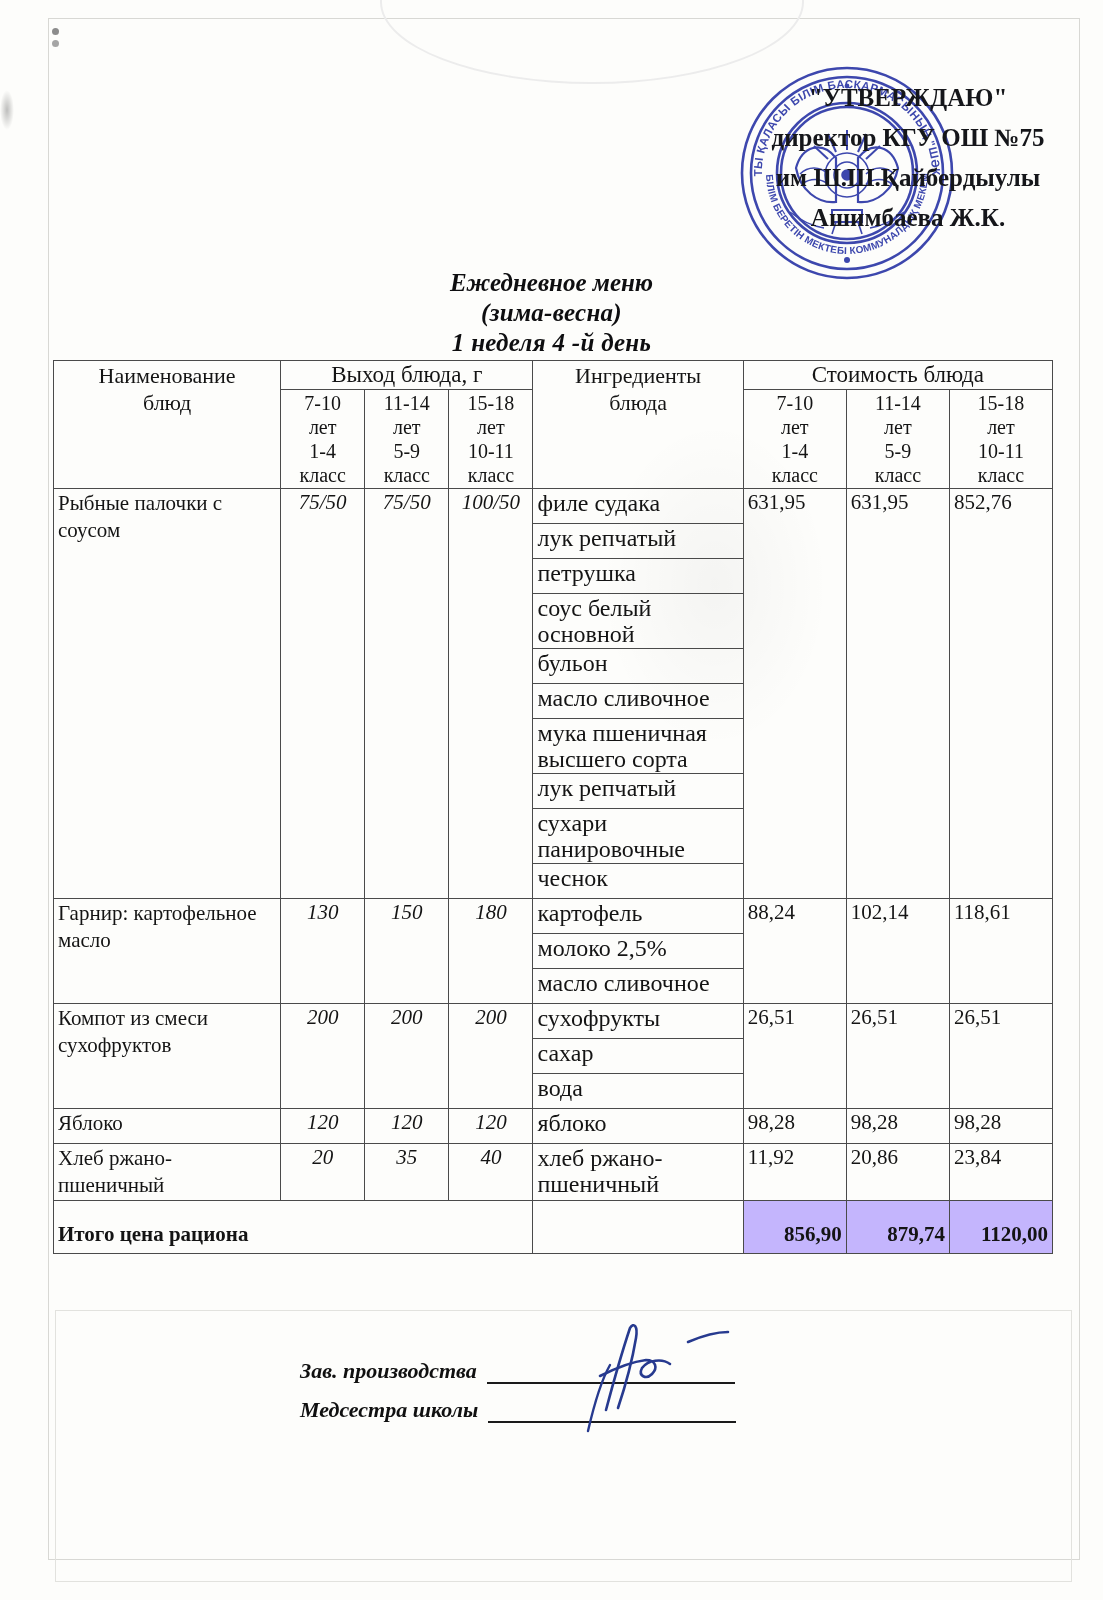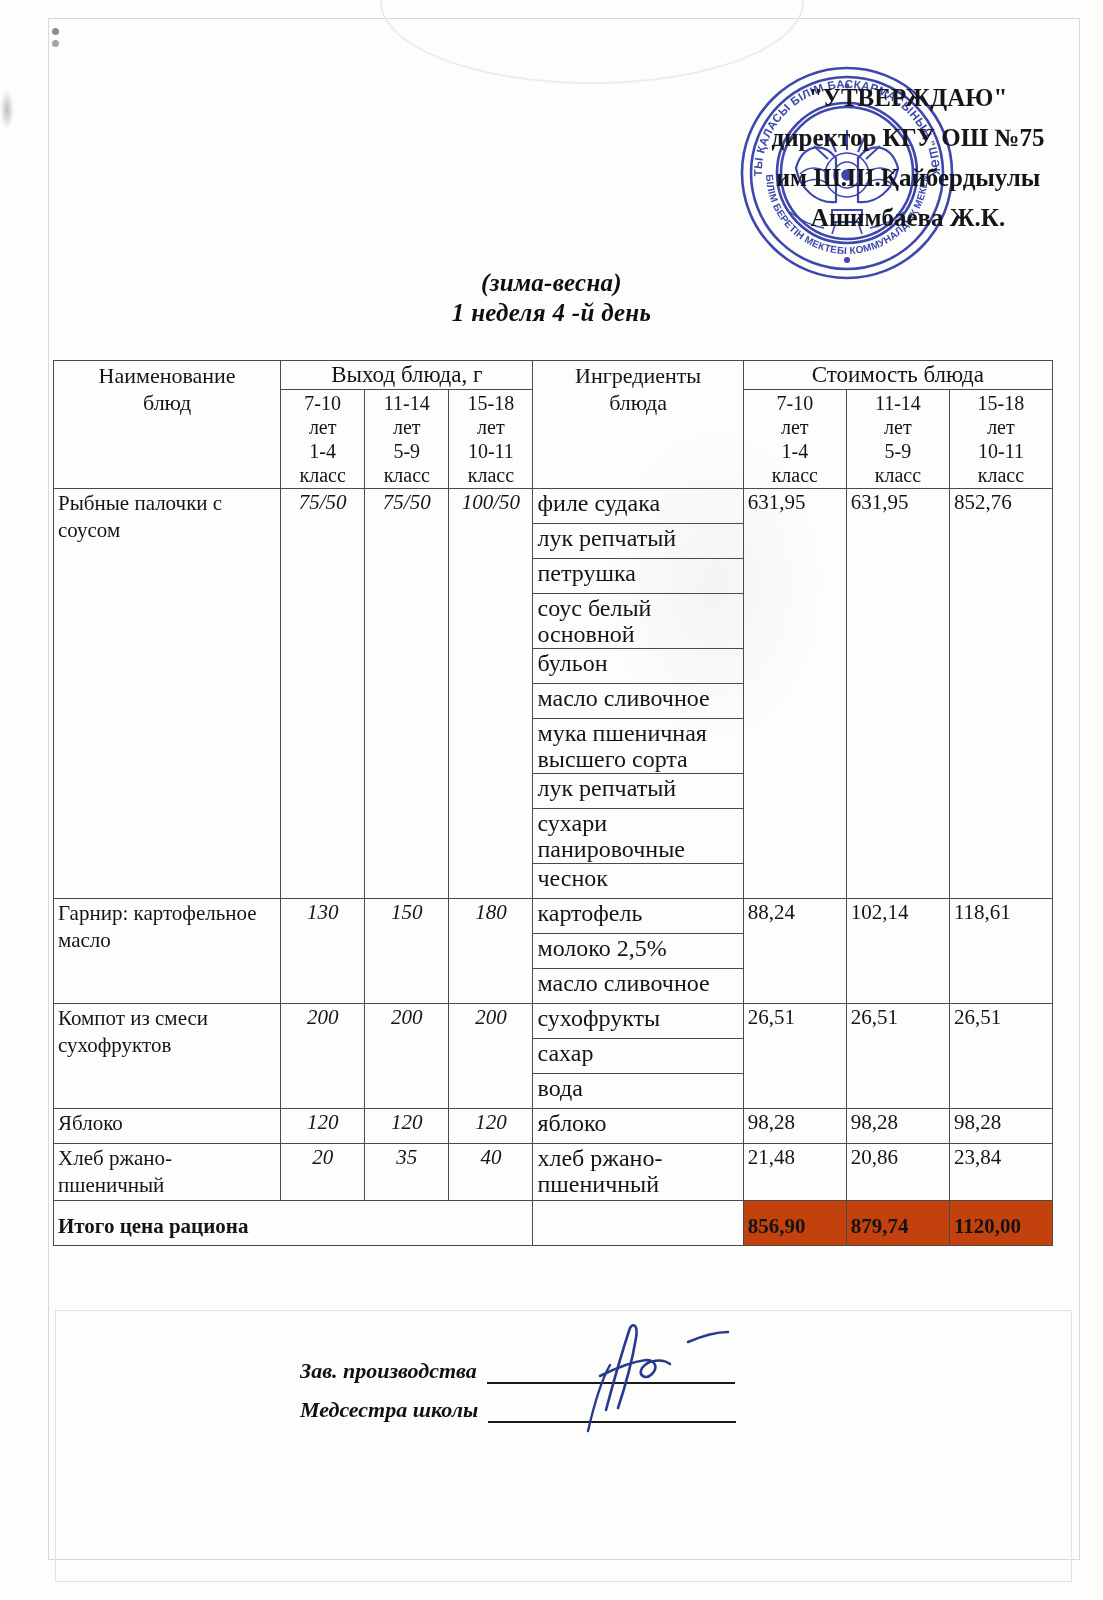--- a/index.html
+++ b/index.html
@@ -175,31 +175,31 @@
   }
   td.price {
     text-align: left;
     font-size: 21px;
     padding-top: 4px;
   }
   td.blank { }
   tr.total td {
     font-weight: bold;
     font-size: 21px;
-    padding-top: 13px;
+    padding-top: 21px;
     padding-bottom: 6px;
   }
   td.total-label {
     text-align: left;
     padding-left: 8px;
     font-weight: bold;
   }
   td.total-val {
-    background: #c2410c;
-    text-align: left;
+    background: #c4b5fd;
+    text-align: right;
     font-weight: bold;
   }
 
   
   col.c-name  { width: 216px; }
   col.c-out   { width: 80px; }
   col.c-ingr  { width: 200px; }
   col.c-price { width: 98px; }
 
   
@@ -304,20 +304,21 @@
   </svg>
 
   <div class="approval">
     <div>"УТВЕРЖДАЮ"</div>
     <div>директор КГУ ОШ №75</div>
     <div>им Ш.Ш.Қайбердыулы</div>
     <div>Ашимбаева Ж.К.</div>
   </div>
 
   <div class="doc-title">
+    <div>Ежедневное меню</div>
     <div class="l2">(зима-весна)</div>
     <div class="l2">1 неделя 4 -й день</div>
   </div>
 
   <table class="menu">
     <colgroup>
       <col class="c-name">
         <col class="c-out">
         <col class="c-out">
         <col class="c-out">
@@ -457,21 +458,21 @@
           <td class="price" rowspan="1">98,28</td>
           <td class="price" rowspan="1">98,28</td>
           <td class="price" rowspan="1">98,28</td>
         </tr>
         <tr>
           <td class="dish" rowspan="1">Хлеб ржано-пшеничный</td>
           <td class="num" rowspan="1">20</td>
           <td class="num" rowspan="1">35</td>
           <td class="num" rowspan="1">40</td>
           <td class="ingr">хлеб ржано-пшеничный</td>
-          <td class="price" rowspan="1">21,48</td>
+          <td class="price" rowspan="1">11,92</td>
           <td class="price" rowspan="1">20,86</td>
           <td class="price" rowspan="1">23,84</td>
         </tr>
         <tr class="total">
           <td class="total-label" colspan="4">Итого цена рациона</td>
           <td class="blank"></td>
           <td class="total-val">856,90</td>
           <td class="total-val">879,74</td>
           <td class="total-val">1120,00</td>
         </tr>

